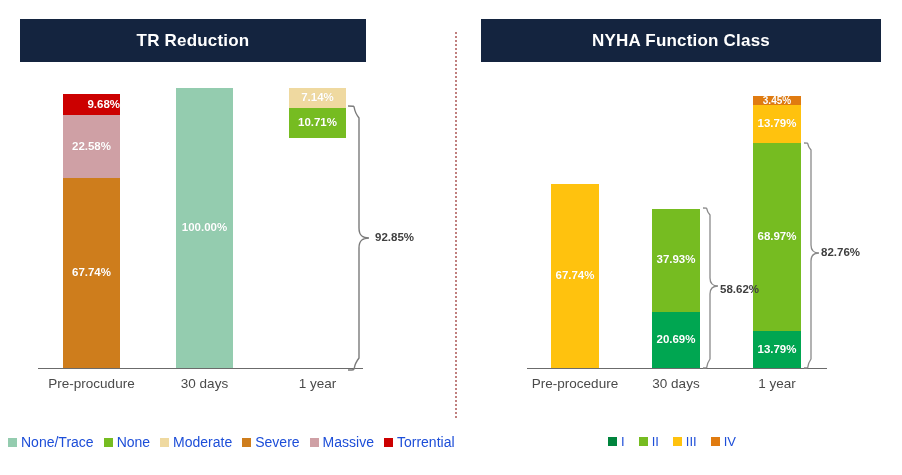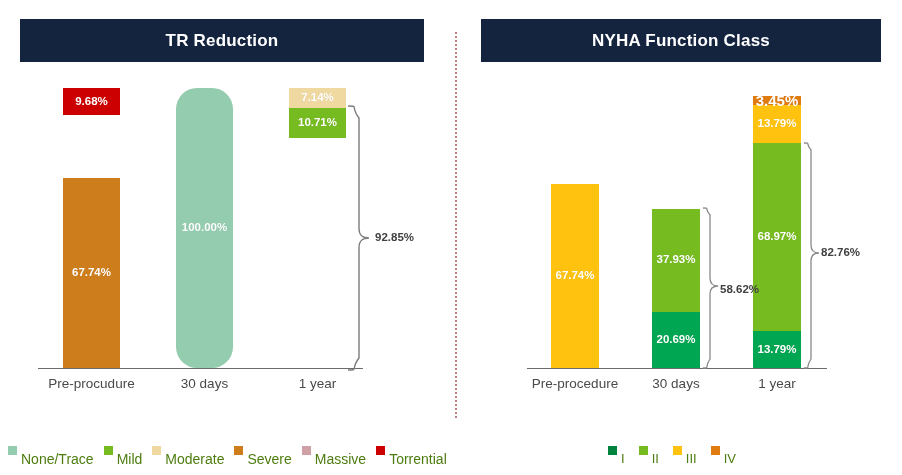--- a/index.html
+++ b/index.html
@@ -13,21 +13,21 @@
   .panel{position:absolute;top:0;height:475px;width:451px;}
   #panel-left{left:0;}
   #panel-right{left:451px;}
 
   .title-bar{
     position:absolute;
     height:43px;
     background:#14243F;
     display:flex;align-items:center;justify-content:center;
   }
-  #title-left{left:20px;top:19px;width:404px;}
+  #title-left{left:20px;top:19px;width:346px;}
   #title-right{left:30px;top:19px;width:400px;}
   .title-bar .title-text{
     color:#ffffff;font-size:17px;font-weight:bold;letter-spacing:.2px;
   }
 
   .divider{
     position:absolute;left:455px;top:32px;
     width:0;height:386px;
     border-left:2px dotted #C0807F;
   }
@@ -58,21 +58,21 @@
   .brace-label{
     position:absolute;font-size:11.5px;font-weight:bold;color:#404040;
     white-space:nowrap;
   }
 
   .legend{
     position:absolute;display:flex;align-items:center;
   }
   .legend-item{display:flex;align-items:center;margin-right:10px;}
   .legend-swatch{width:9px;height:9px;margin-right:4px;flex:none;}
-  .legend-text{font-size:14px;color:#4d7c0f;white-space:nowrap;margin-top:17px;}
+  .legend-text{font-size:14px;color:#1d4ed8;white-space:nowrap;}
   #legend-left{left:8px;top:434px;}
   #legend-right{left:608px;top:434px;}
   #legend-right .legend-item{margin-right:14px;}
   #legend-right .legend-text{font-size:13px;}
 </style>
 </head>
 <body>
 
 <div class="panel" id="panel-left">
 
@@ -81,27 +81,30 @@
   </div>
 
   <div class="plot" id="plot-left" style="left:0;top:0;width:451px;height:420px;">
 
     <div class="axis-line" style="left:38px;top:368px;width:325px;"></div>
 
     <div class="bar" style="left:63px;width:57px;height:280px;top:88px;">
       <div class="seg" style="bottom:0;height:189.7px;background:#CE7D1C;">
         <span class="seg-label">67.74%</span>
       </div>
-      <div class="seg" style="bottom:252.9px;height:27px;background:#CC0000;">
+      <div class="seg" style="bottom:189.7px;height:63.2px;background:#CFA0A5;">
+        <span class="seg-label">22.58%</span>
+      </div>
+      <div class="seg" style="bottom:252.9px;height:21px;background:#CC0000;justify-content:flex-end;">
         <span class="seg-label">9.68%</span>
       </div>
     </div>
 
     <div class="bar" style="left:176px;width:57px;height:280px;top:88px;">
-      <div class="seg" style="bottom:0;height:280px;background:#94CCAF;border-radius:21px;">
+      <div class="seg" style="bottom:0;height:280px;background:#94CCAF;">
         <span class="seg-label">100.00%</span>
       </div>
     </div>
 
     <div class="bar" style="left:289px;width:57px;height:280px;top:88px;">
       <div class="seg" style="bottom:230px;height:30px;background:#76BC21;">
         <span class="seg-label">10.71%</span>
       </div>
       <div class="seg" style="bottom:260px;height:20px;background:#EFD9A0;">
         <span class="seg-label">7.14%</span>
@@ -121,21 +124,21 @@
     <span class="cat-label" style="left:267px;top:376px;width:101px;">1 year</span>
   </div>
 
   <div class="legend" id="legend-left">
     <div class="legend-item">
       <span class="legend-swatch" style="background:#94CCAF;"></span>
       <span class="legend-text">None/Trace</span>
     </div>
     <div class="legend-item">
       <span class="legend-swatch" style="background:#76BC21;"></span>
-      <span class="legend-text">Mild</span>
+      <span class="legend-text">None</span>
     </div>
     <div class="legend-item">
       <span class="legend-swatch" style="background:#EFD9A0;"></span>
       <span class="legend-text">Moderate</span>
     </div>
     <div class="legend-item">
       <span class="legend-swatch" style="background:#CE7D1C;"></span>
       <span class="legend-text">Severe</span>
     </div>
     <div class="legend-item">
@@ -180,21 +183,21 @@
       <div class="seg" style="bottom:0;height:37.5px;background:#00A651;">
         <span class="seg-label">13.79%</span>
       </div>
       <div class="seg" style="bottom:37.5px;height:187.6px;background:#76BC21;">
         <span class="seg-label">68.97%</span>
       </div>
       <div class="seg" style="bottom:225.1px;height:37.5px;background:#FFC20E;">
         <span class="seg-label">13.79%</span>
       </div>
       <div class="seg" style="bottom:262.6px;height:9.4px;background:#E07B10;">
-        <span class="seg-label" style="font-size:15px;">3.45%</span>
+        <span class="seg-label" style="font-size:10px;">3.45%</span>
       </div>
     </div>
 
     <div class="brace" style="left:250px;top:206px;width:20px;height:164px;">
       <svg width="20" height="164" viewBox="0 0 20 164">
         <path d="M2 2 C9 2, 3 2, 9 9 L9 72 C9 78, 12 80, 17 80
                  C12 80, 9 82, 9 88 L9 153 C3 162, 9 162, 2 162" fill="none" stroke="#8a8a8a" stroke-width="1.3"></path>
       </svg>
     </div>
     <span class="brace-label" style="left:269px;top:283px;">58.62%</span>

